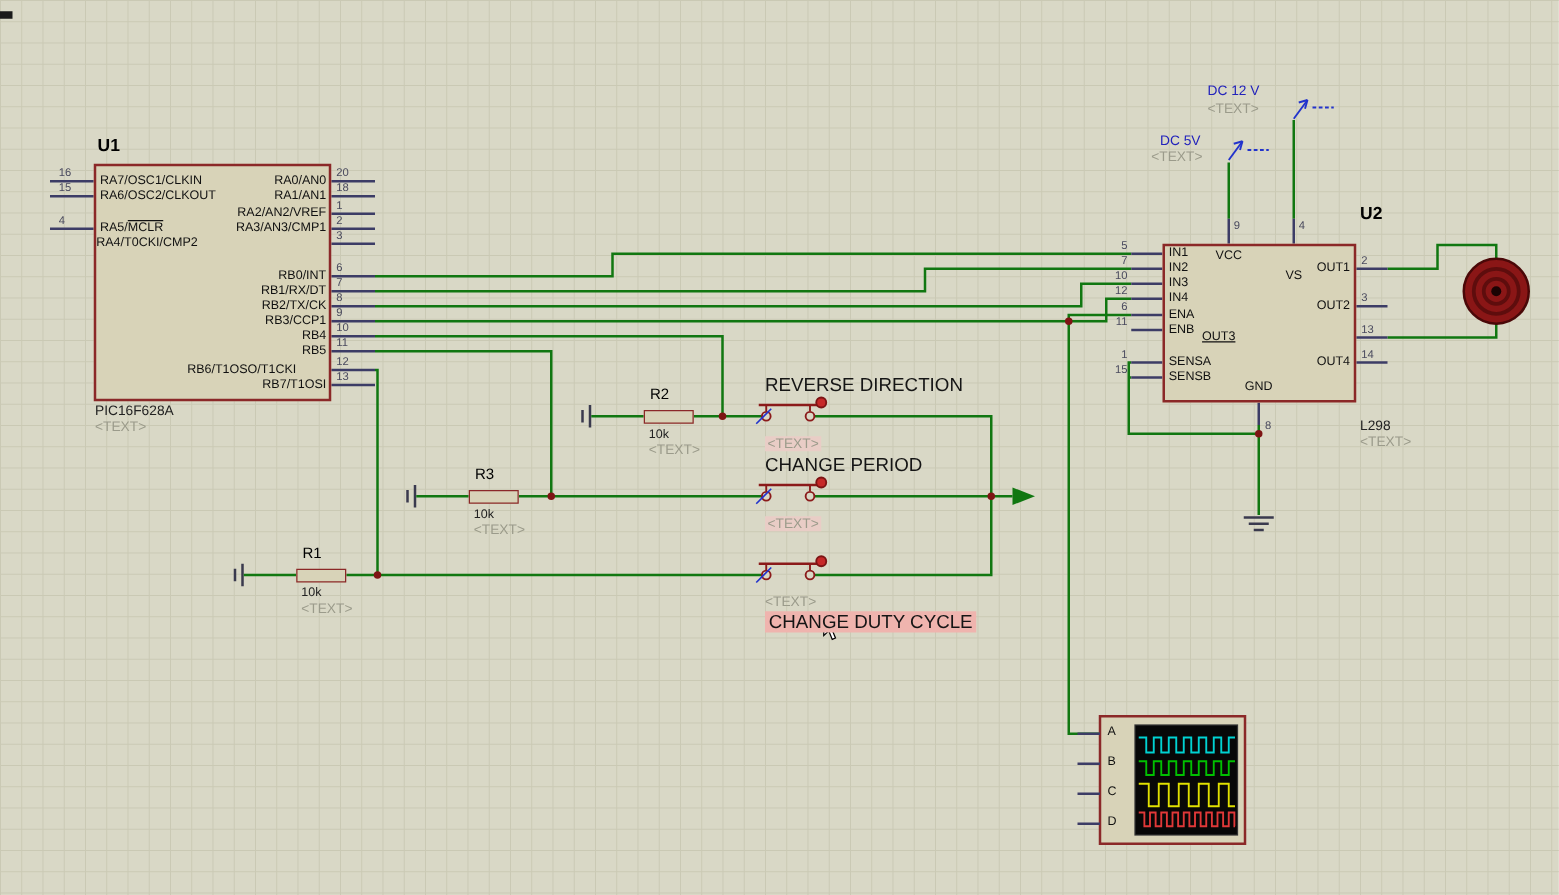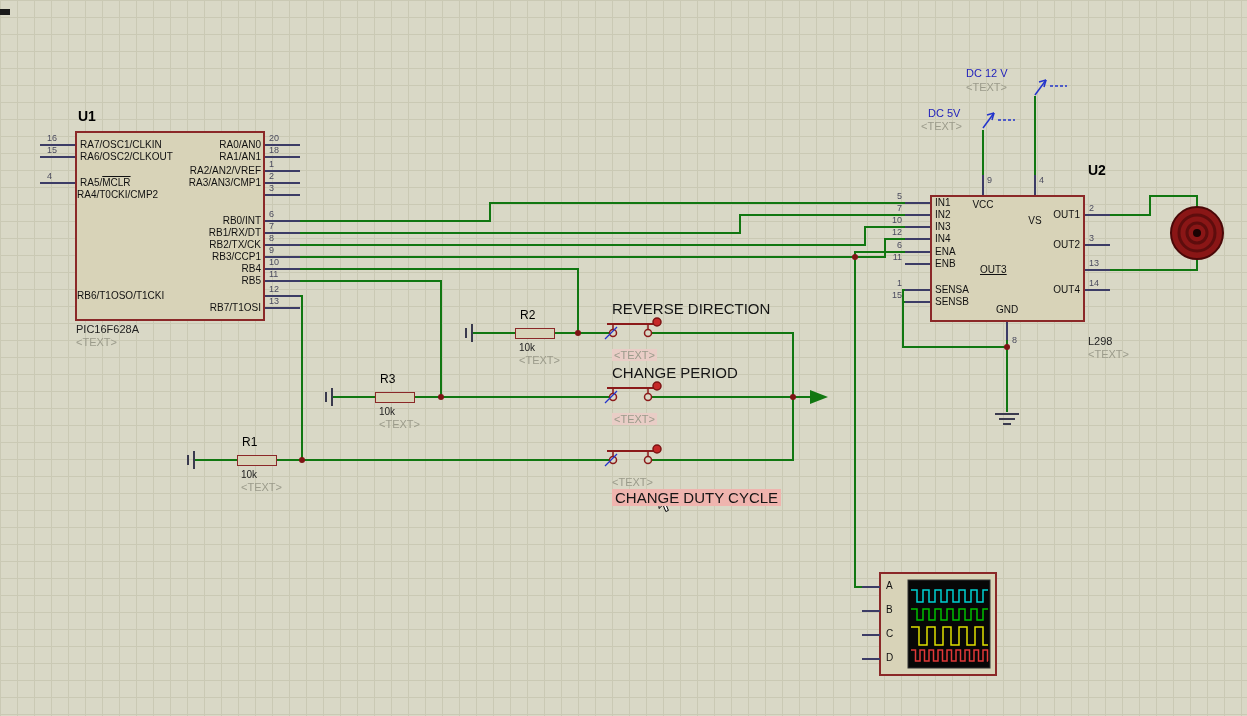--- a/index.html
+++ b/index.html
@@ -213,21 +213,21 @@
     <div class="lbl" style="left: 77px; top: 227px; width: 184px; text-align: right;">RB1/RX/DT</div>
     <div class="lbl pnum" style="left: 269px; top: 232px;">8</div>
     <div class="lbl" style="left: 77px; top: 239px; width: 184px; text-align: right;">RB2/TX/CK</div>
     <div class="lbl pnum" style="left: 269px; top: 244px;">9</div>
     <div class="lbl" style="left: 77px; top: 251px; width: 184px; text-align: right;">RB3/CCP1</div>
     <div class="lbl pnum" style="left: 269px; top: 256px;">10</div>
     <div class="lbl" style="left: 77px; top: 263px; width: 184px; text-align: right;">RB4</div>
     <div class="lbl pnum" style="left: 269px; top: 268px;">11</div>
     <div class="lbl" style="left: 77px; top: 275px; width: 184px; text-align: right;">RB5</div>
     <div class="lbl pnum" style="left: 269px; top: 283px;">12</div>
-    <div class="lbl" style="left: 77px; top: 290px; width: 160px; text-align: left;">RB6/T1OSO/T1CKI</div>
+    <div class="lbl" style="left: 77px; top: 290px; width: 160px; text-align: right;">RB6/T1OSO/T1CKI</div>
     <div class="lbl pnum" style="left: 269px; top: 295px;">13</div>
     <div class="lbl" style="left: 77px; top: 302px; width: 184px; text-align: right;">RB7/T1OSI</div>
     <div class="lbl pnum" style="left: 878px; top: 190px; width: 24px; text-align: right;">5</div>
     <div class="lbl" style="left: 935px; top: 197px;">IN1</div>
     <div class="lbl pnum" style="left: 878px; top: 202px; width: 24px; text-align: right;">7</div>
     <div class="lbl" style="left: 935px; top: 209px;">IN2</div>
     <div class="lbl pnum" style="left: 878px; top: 214px; width: 24px; text-align: right;">10</div>
     <div class="lbl" style="left: 935px; top: 221px;">IN3</div>
     <div class="lbl pnum" style="left: 878px; top: 226px; width: 24px; text-align: right;">12</div>
     <div class="lbl" style="left: 935px; top: 233px;">IN4</div>
@@ -237,21 +237,21 @@
     <div class="lbl" style="left: 935px; top: 258px;">ENB</div>
     <div class="lbl pnum" style="left: 878px; top: 277px; width: 24px; text-align: right;">1</div>
     <div class="lbl" style="left: 935px; top: 284px;">SENSA</div>
     <div class="lbl pnum" style="left: 878px; top: 289px; width: 24px; text-align: right;">15</div>
     <div class="lbl" style="left: 935px; top: 296px;">SENSB</div>
     <div class="lbl pnum" style="left: 1089px; top: 202px;">2</div>
     <div class="lbl" style="left: 980px; top: 209px; width: 100px; text-align: right;">OUT1</div>
     <div class="lbl pnum" style="left: 1089px; top: 232px;">3</div>
     <div class="lbl" style="left: 980px; top: 239px; width: 100px; text-align: right;">OUT2</div>
     <div class="lbl pnum" style="left: 1089px; top: 257px;">13</div>
-    <div class="lbl" style="left: 980px; top: 264px; width: 100px; text-align: left; text-decoration: underline;">OUT3</div>
+    <div class="lbl" style="left: 925px; top: 264px; width: 100px; text-align: center; text-decoration: underline;">OUT3</div>
     <div class="lbl pnum" style="left: 1089px; top: 277px;">14</div>
     <div class="lbl" style="left: 980px; top: 284px; width: 100px; text-align: right;">OUT4</div>
     <div class="lbl pnum" style="left: 987px; top: 174px;">9</div>
     <div class="lbl" style="left: 968px; top: 199px; width: 30px; text-align: center;">VCC</div>
     <div class="lbl pnum" style="left: 1039px; top: 174px;">4</div>
     <div class="lbl" style="left: 1020px; top: 199px; width: 30px; text-align: center; margin-top: 16px;">VS</div>
     <div class="lbl pnum" style="left: 1012px; top: 334px;">8</div>
     <div class="lbl" style="left: 992px; top: 304px; width: 30px; text-align: center;">GND</div>
     <div class="rbody" style="left: 515px; top: 328px;"></div>
     <div class="lbl rref" style="left: 520px; top: 309px;">R2</div>

